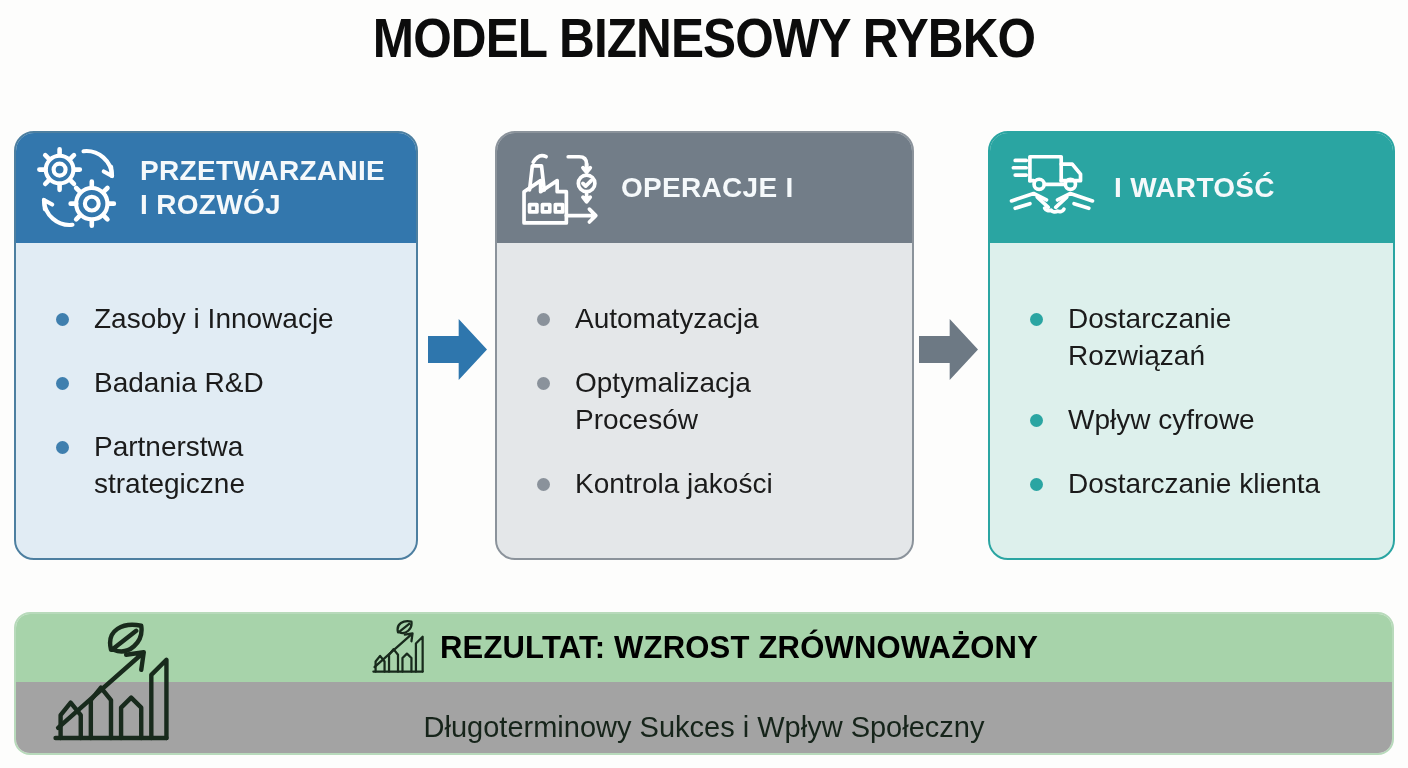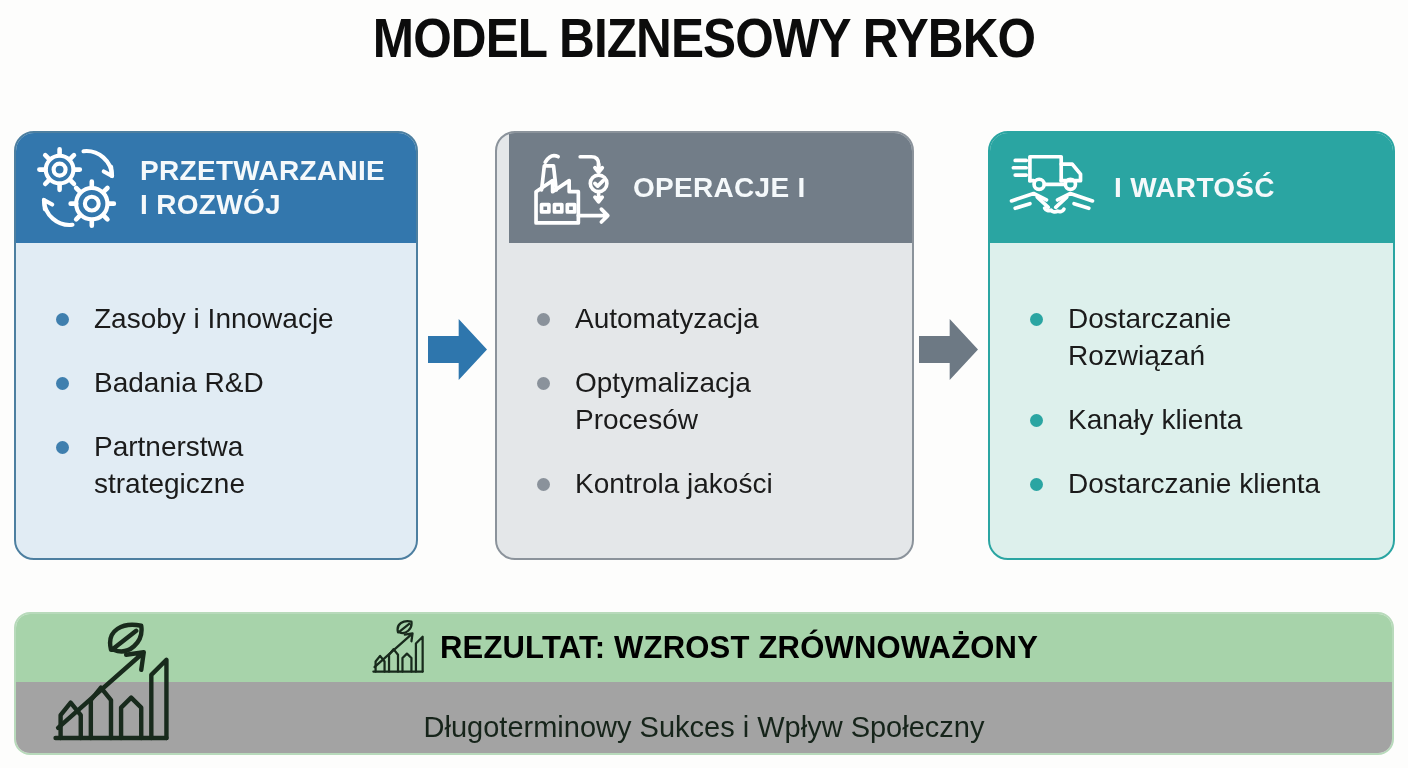--- a/index.html
+++ b/index.html
@@ -21,21 +21,21 @@
     border-radius:20px;border:2px solid;overflow:hidden;
   }
   .card-1{left:14px;width:404px;background:#e1ecf4;border-color:#4d7fa0;}
   .card-2{left:495px;width:419px;background:#e4e7e9;border-color:#8b939b;}
   .card-3{left:988px;width:407px;background:#ddf0ec;border-color:#2aa5a2;}
   .card-hdr{
     height:110px;display:flex;align-items:center;gap:16px;
     padding:0 16px;box-sizing:border-box;
   }
   .card-1 .card-hdr{background:#3377ad;}
-  .card-2 .card-hdr{background:#727d88;margin-left:12px;}
+  .card-2 .card-hdr{background:#727d88;}
   .card-3 .card-hdr{background:#2aa5a2;}
   .hdr-icon{flex:0 0 auto;width:92px;height:92px;}
   .hdr-icon svg{width:92px;height:92px;display:block;}
   .hdr-text{
     color:#f5f9fb;font-weight:700;font-size:28px;line-height:1.22;
     letter-spacing:.3px;
   }
   .bullet-list{list-style:none;margin:0;padding:58px 40px 0 34px;}
   .bullet-list li{
     position:relative;padding-left:44px;margin-bottom:27px;
@@ -155,21 +155,21 @@
         <path d="M42 72a5 5 0 0 0 7 2a5 5 0 0 0 7 1a5 5 0 0 0 7-2"></path>
         <path d="M10 72l16-5M90 72l-16-5"></path>
       </svg>
     </span>
     <div class="hdr-text">
       <div>I WARTOŚĆ</div>
     </div>
   </div>
   <ul class="bullet-list">
     <li>Dostarczanie Rozwiązań</li>
-    <li>Kanały klienta</li>
+    <li>Wpływ cyfrowe</li>
     <li>Dostarczanie klienta</li>
   </ul>
 </div>
 
 <div class="flow-arrow arrow-1"></div>
 <div class="flow-arrow arrow-2"></div>
 
 <div class="banner">
   <div class="banner-top">
     <span class="banner-small-icon">

